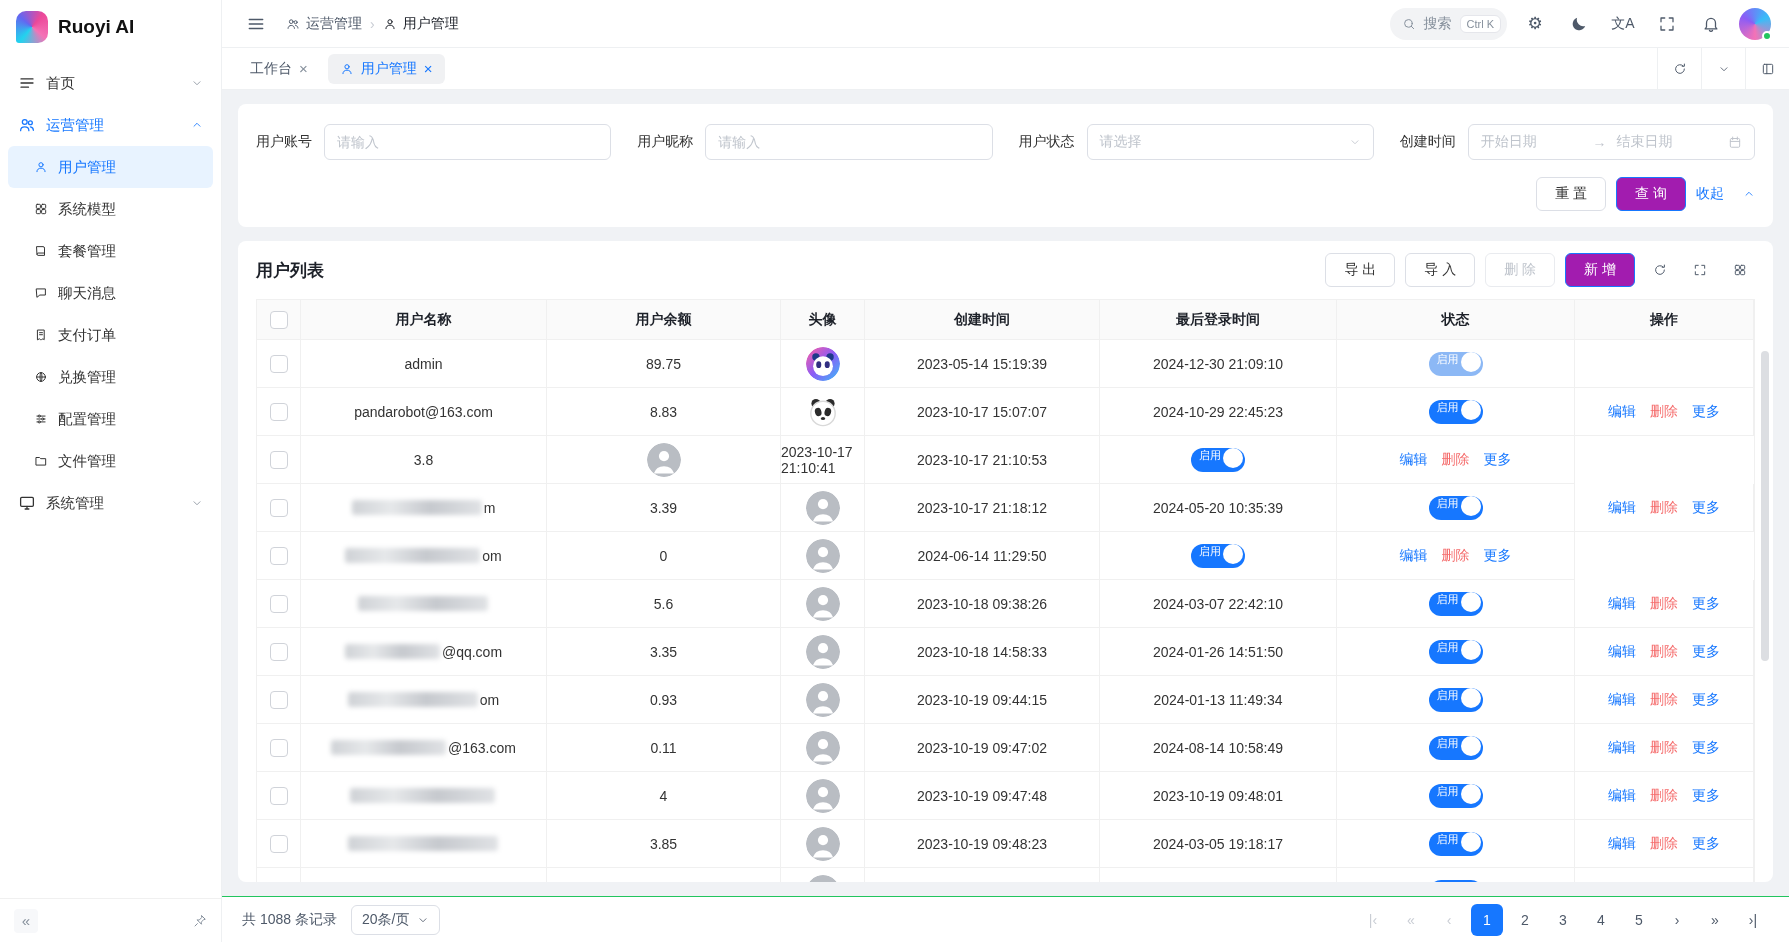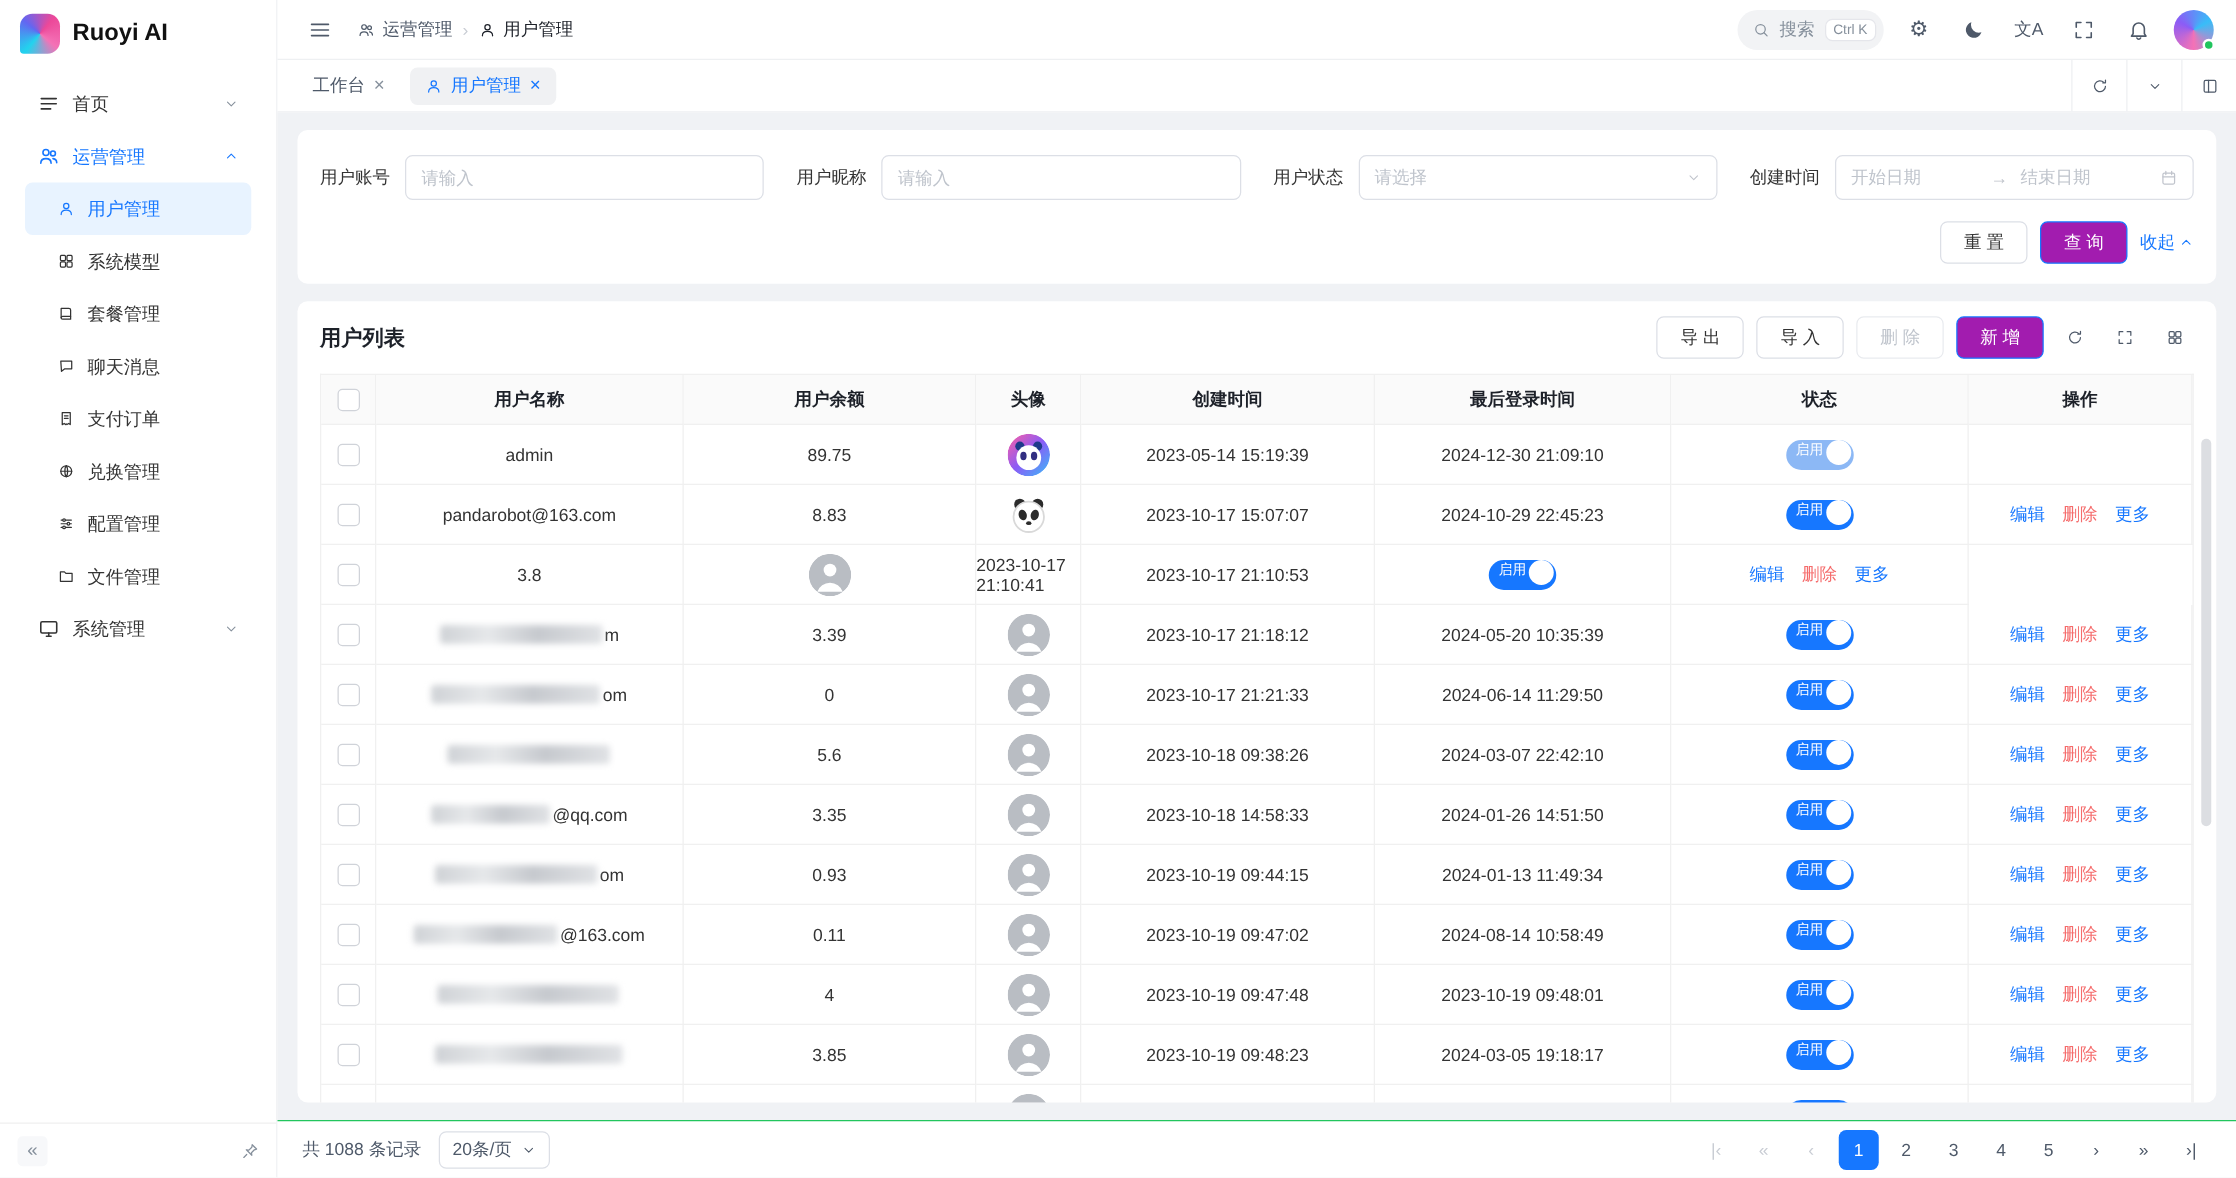--- a/index.html
+++ b/index.html
@@ -8,21 +8,21 @@
   .app{display:flex;width:100%;height:100%}
   .ic{width:18px;height:18px;stroke:currentColor;fill:none;stroke-width:1.7;stroke-linecap:round;stroke-linejoin:round;flex:none}
   .ic-sm{width:14px;height:14px}
   .ic-xs{width:12px;height:12px}
 
   
   .sidebar{width:222px;background:#fff;border-right:1px solid #eef0f2;display:flex;flex-direction:column}
   .logo{display:flex;align-items:center;gap:10px;padding:0 16px;height:54px;cursor:pointer}
   .logo-mark{width:32px;height:32px;border-radius:10px 10px 10px 3px;background:conic-gradient(from 220deg,#22d3ee,#6366f1,#ec4899,#f472b6,#22d3ee);flex:none}
   .logo-text{font-size:19px;font-weight:700;color:#111}
-  .menu{flex:1;padding:8px 20px;overflow:hidden}
+  .menu{flex:1;padding:8px 8px;overflow:hidden}
   .menu-item{display:flex;align-items:center;gap:10px;height:42px;padding:0 10px;border-radius:6px;color:#333;cursor:pointer}
   .menu-item .mi-label{flex:1;font-size:14.5px}
   .menu-item .chev{color:#86909c}
   .menu-item.group-open{color:#1677ff}
   .menu-item.group-open .chev{color:#1677ff}
   .submenu .menu-item{padding-left:26px;height:42px;color:#333}
   .submenu .menu-item.active{background:#e8f3ff;color:#1677ff}
   .sidebar-footer{height:44px;border-top:1px solid #f0f0f0;display:flex;align-items:center;justify-content:space-between;padding:0 14px;color:#86909c}
   .collapse-btn{width:24px;height:24px;border-radius:4px;display:flex;align-items:center;justify-content:center;font-size:15px;color:#86909c;cursor:pointer;background:#f7f8fa}
   .pin-btn{cursor:pointer;display:flex;align-items:center}
@@ -66,21 +66,21 @@
   .select{display:flex;align-items:center;justify-content:space-between;color:#bfc4cc;cursor:pointer}
   .select .chev{color:#c0c4cc}
   .date-range{display:flex;align-items:center;gap:10px;color:#bfc4cc;cursor:pointer}
   .date-range .ph{flex:1}
   .date-range .arrow{color:#c0c4cc}
   .date-range .cal{color:#c0c4cc}
   .filter-actions{display:flex;justify-content:flex-end;align-items:center;gap:10px;margin-top:17px}
   .btn{height:34px;padding:0 18px;border:1px solid #dcdfe6;border-radius:6px;background:#fff;font-size:14px;color:#333;cursor:pointer;white-space:nowrap}
   .btn.primary{background:#a21caf;border-color:#1677ff;color:#fff}
   .btn.disabled{color:#bfc4cc;border-color:#e9ebef;cursor:not-allowed}
-  .collapse-link{display:flex;align-items:center;gap:3px;color:#1677ff;cursor:pointer;white-space:nowrap}
+  .collapse-link{display:flex;align-items:center;gap:19px;color:#1677ff;cursor:pointer;white-space:nowrap}
 
   
   .table-card{background:#fff;border-radius:8px;flex:1;overflow:hidden;display:flex;flex-direction:column;position:relative;padding:0 18px}
   .card-head{display:flex;justify-content:space-between;align-items:center;height:58px;flex:none}
   .card-title{font-size:17px;font-weight:700;color:#1d2129}
   .head-actions{display:flex;align-items:center;gap:10px}
   .head-actions .icon-btn{width:30px;height:30px}
   .table{border:1px solid #f0f0f0;border-bottom:none}
   .thead,.trow{display:grid;grid-template-columns:44px 246px 234px 84px 235px 237px 238px 1fr}
   .th,.td{display:flex;align-items:center;justify-content:center;border-right:1px solid #f0f0f0;border-bottom:1px solid #f0f0f0;overflow:hidden}
@@ -557,21 +557,20 @@
     <div class="td cell-balance">0</div>
     <div class="td cell-avatar">
                   <div class="avatar av-default">
                     <svg viewBox="0 0 24 24">
                       <circle cx="12" cy="12" r="12" fill="#b9bdc3"></circle>
                       <circle cx="12" cy="9.2" r="3.6" fill="#fff"></circle>
                       <path d="M4.8 21.5a7.6 7.6 0 0 1 14.4 0z" fill="#fff"></path>
                     </svg>
                   </div>
                 </div>
-    <div class="td cell-created">2023-10-17 21:21:33</div>
     <div class="td cell-login">2024-06-14 11:29:50</div>
     <div class="td">
       <span class="toggle">
         <span class="toggle-label">启用</span>
         <span class="toggle-knob"></span>
       </span>
     </div>
     <div class="td cell-actions">
                   <a class="action-link link-blue">编辑</a>
                   <a class="action-link link-red">删除</a>

